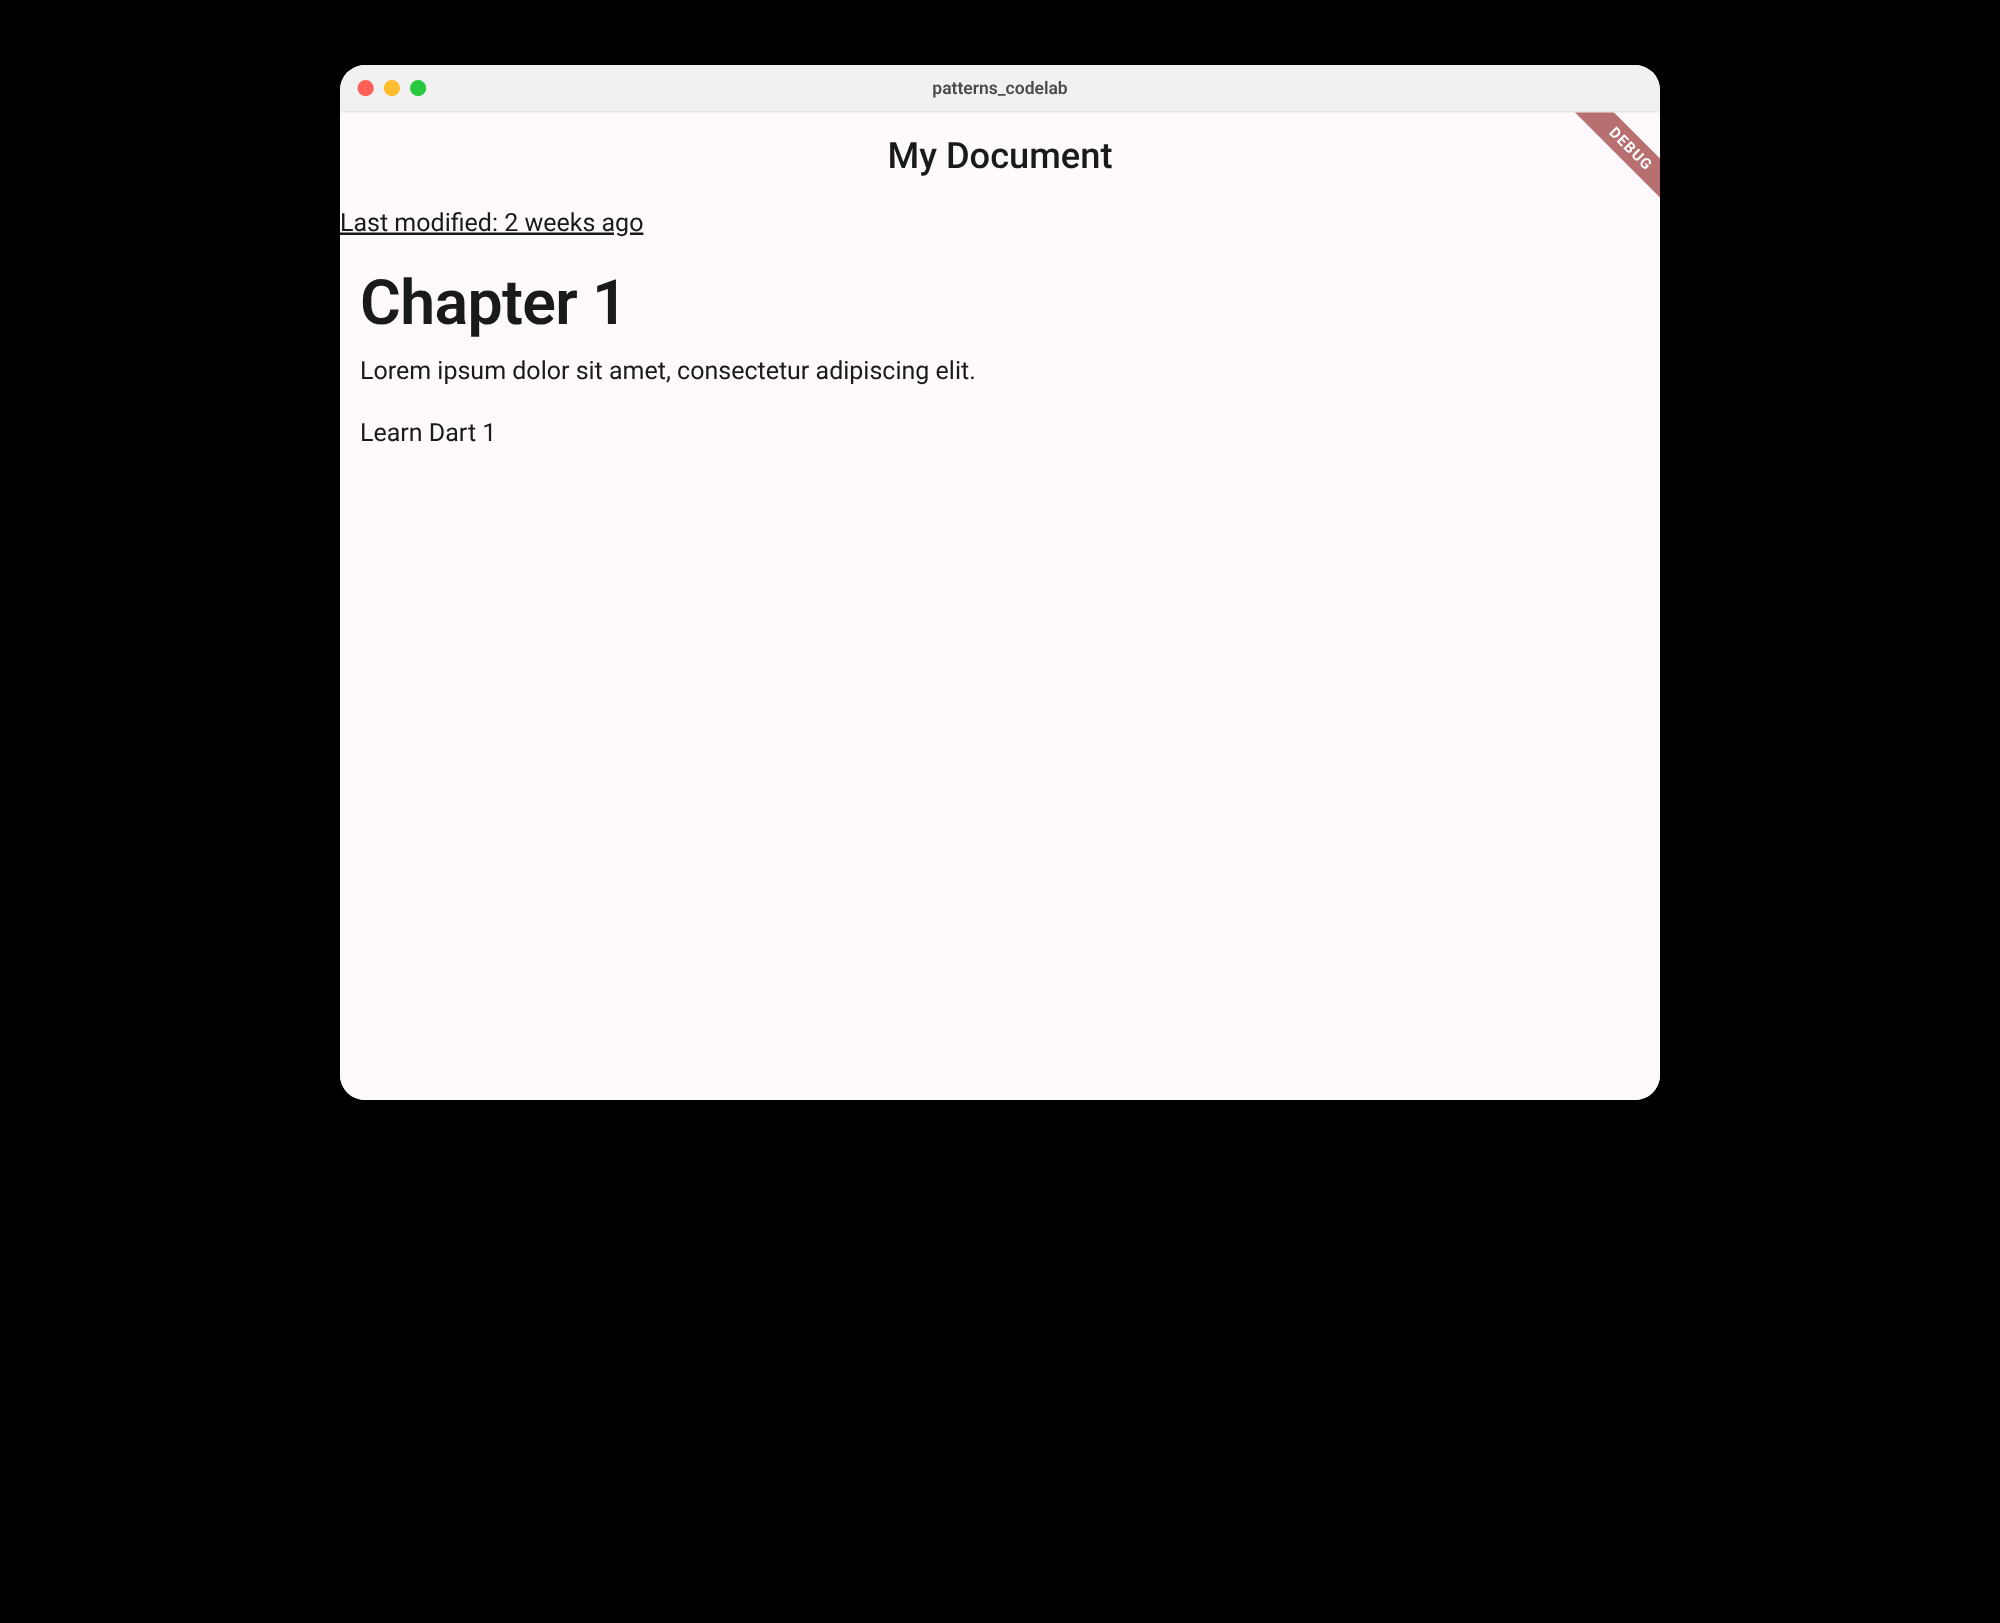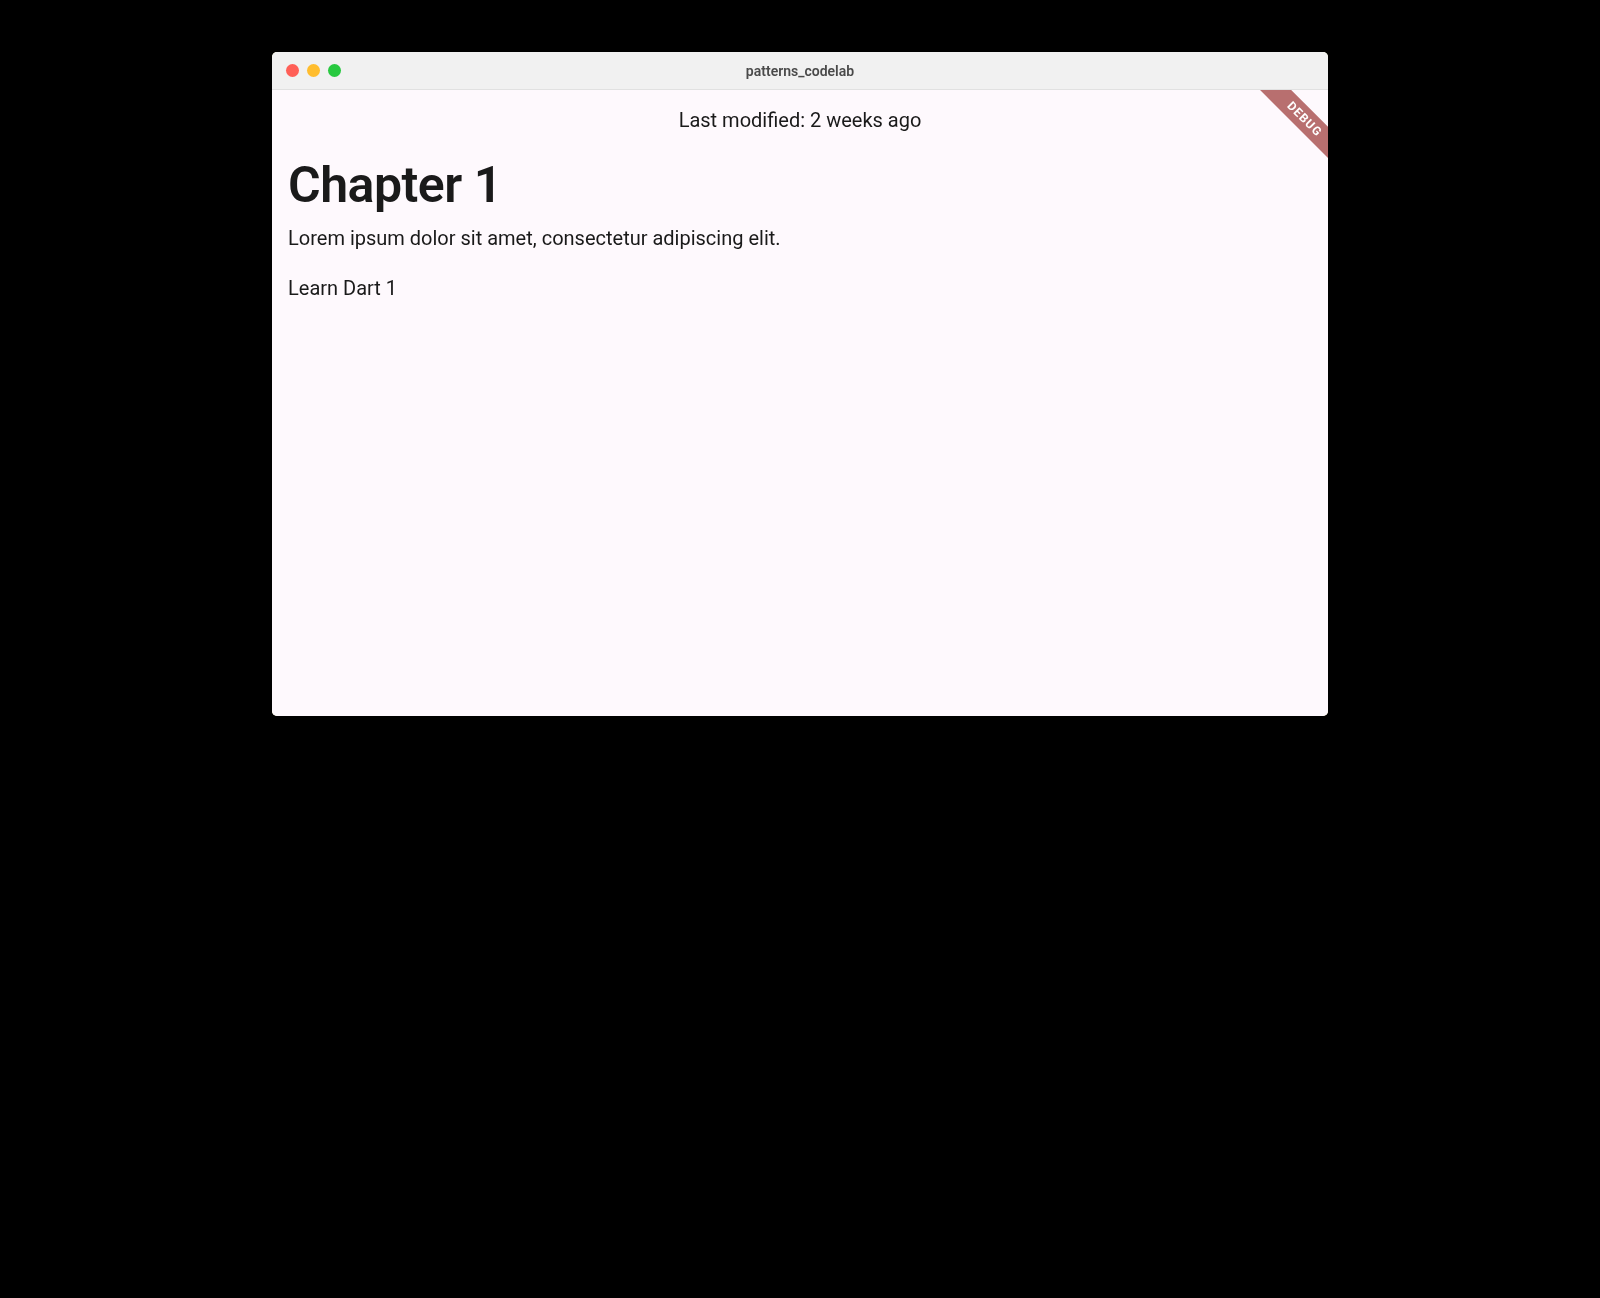--- a/index.html
+++ b/index.html
@@ -14,23 +14,23 @@
       height: 1298px;
       display: flex;
       align-items: flex-start;
       justify-content: center;
       padding-top: 52px;
       font-family: -apple-system, BlinkMacSystemFont, "Segoe UI", Roboto, "Helvetica Neue", Arial, sans-serif;
     }
     
     .window {
       width: 1056px;
-      height: 664px;
+      height: 828px;
       background: #fef9c3;
-      border-radius: 5px;
+      border-radius: 20px;
       box-shadow: 0 20px 60px rgba(0,0,0,0.5);
       overflow: hidden;
       position: relative;
       display: flex;
       flex-direction: column;
     }
     
     .titlebar {
       height: 38px;
       background: #f1f1f1;
@@ -94,25 +94,25 @@
     
     .app-title {
       text-align: center;
       font-size: 29px;
       font-weight: 500;
       color: #1a1a1a;
       margin-bottom: 24px;
     }
     
     .last-modified {
-      text-align: center;
       font-size: 20px;
       font-weight: 400;
       color: #1a1a1a;
       margin-bottom: 24px;
+      text-decoration: underline;
     }
     
     .document-body {
       padding: 0 16px;
     }
     
     .chapter-heading {
       font-size: 50px;
       font-weight: 600;
       color: #1a1a1a;
@@ -138,20 +138,21 @@
       <div class="traffic-light traffic-min"></div>
       <div class="traffic-light traffic-max"></div>
     </div>
     <div class="window-title">patterns_codelab</div>
   </div>
 
   <div class="app-body">
     <div class="debug-banner">DEBUG</div>
 
     <div class="app-content">
+      <div class="app-title">My Document</div>
       <div class="last-modified">Last modified: 2 weeks ago</div>
 
       <div class="document-body">
         <h1 class="chapter-heading">Chapter 1</h1>
         <p class="paragraph">Lorem ipsum dolor sit amet, consectetur adipiscing elit.</p>
         <p class="paragraph">Learn Dart 1</p>
       </div>
     </div>
   </div>
 </div>

